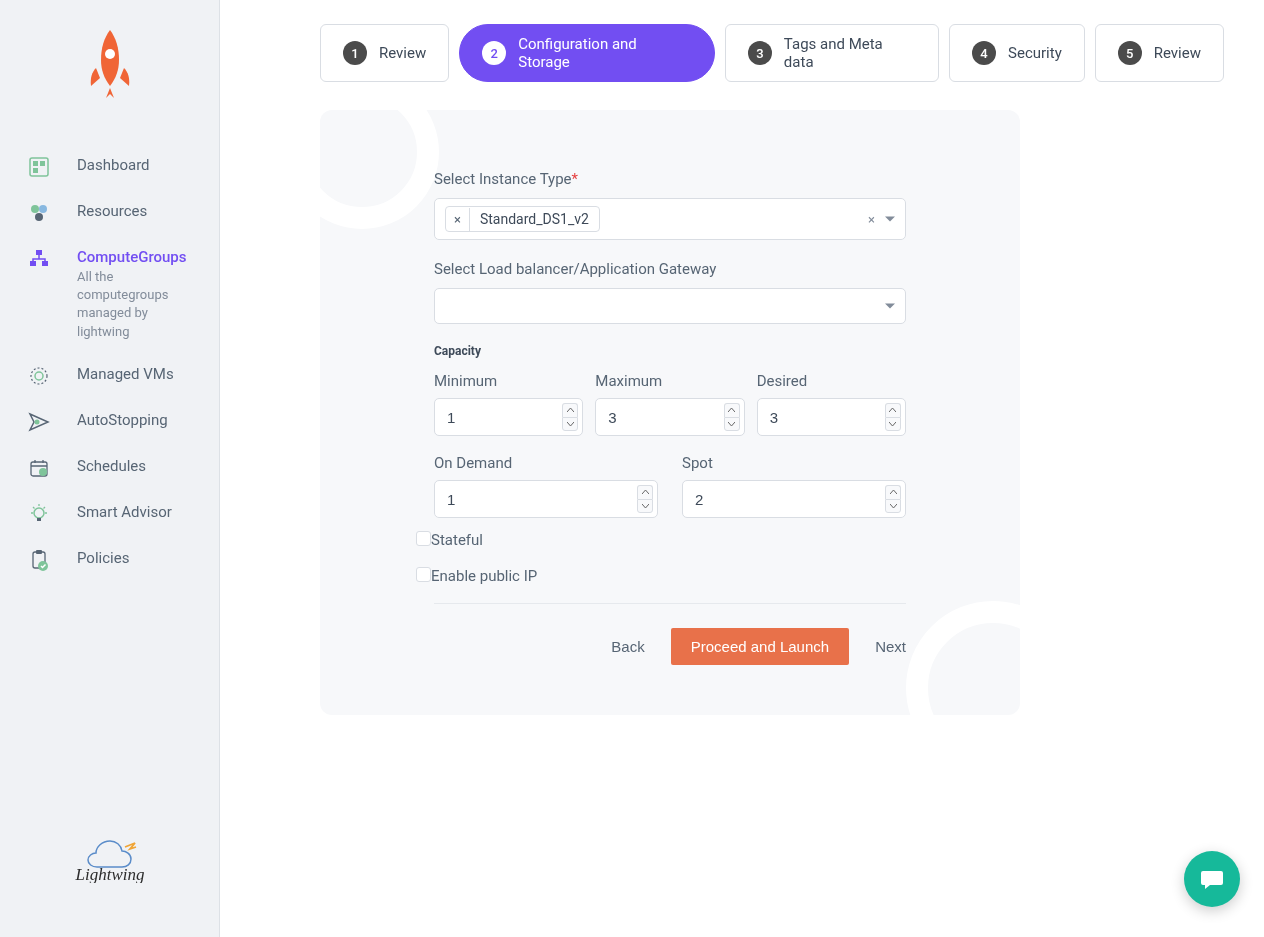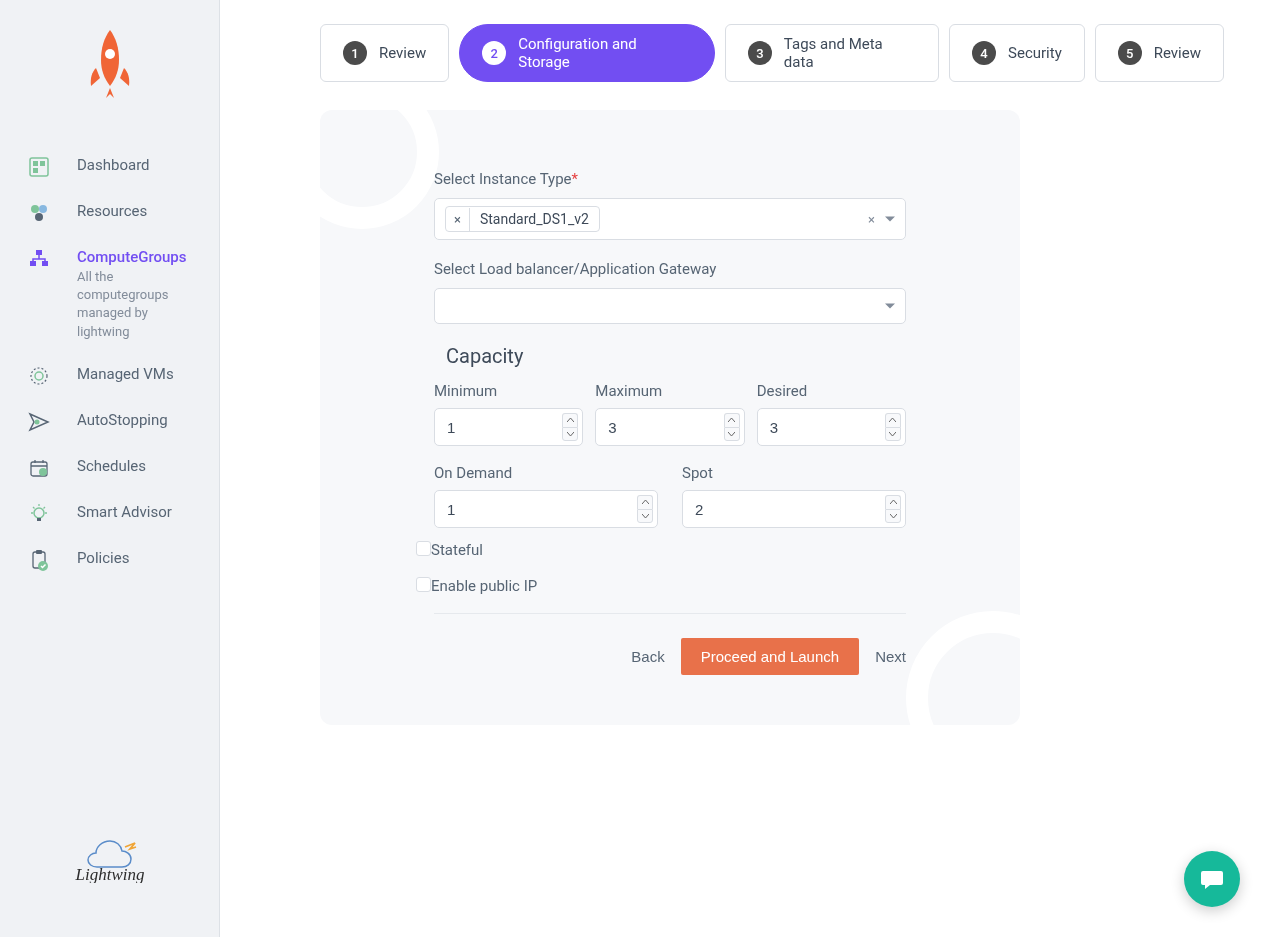--- a/index.html
+++ b/index.html
@@ -186,24 +186,24 @@
   .clear-x { color: var(--text-light); font-size: 13px; cursor: pointer; }
   .caret-down {
     width: 0; height: 0;
     border-left: 5px solid transparent;
     border-right: 5px solid transparent;
     border-top: 5px solid var(--text-light);
     cursor: pointer;
   }
 
   .section-title {
-    font-size: 20px;
-    font-weight: 400;
+    font-size: 12px;
+    font-weight: 700;
     color: var(--text-dark);
-    margin: 6px 0 14px 12px;
+    margin: 6px 0 14px 0;
   }
 
   .row-3 { display: flex; gap: 12px; margin-bottom: 18px; }
   .row-3 .col { flex: 1; }
   .row-2 { display: flex; gap: 24px; margin-bottom: 13px; }
   .row-2 .col { flex: 1; }
   .col .field-label { margin-bottom: 8px; }
 
   .spinner {
     position: relative;
@@ -261,21 +261,21 @@
 
   hr.divider {
     border: none;
     border-top: 1px solid #e6e9ed;
     margin: 10px 0 24px 0;
   }
 
   .actions {
     display: flex;
     justify-content: flex-end;
-    gap: 16px;
+    gap: 26px;
     align-items: center;
   }
   .btn-ghost {
     background: none;
     border: none;
     color: var(--text-medium);
     font-size: 15px;
     cursor: pointer;
   }
   .btn-primary {

